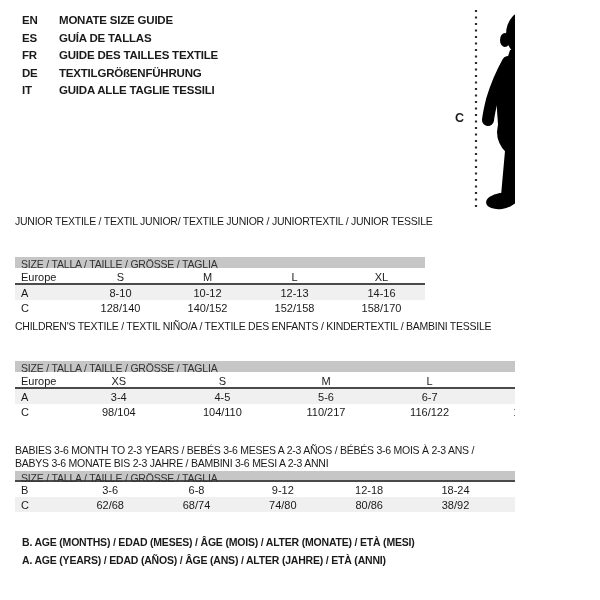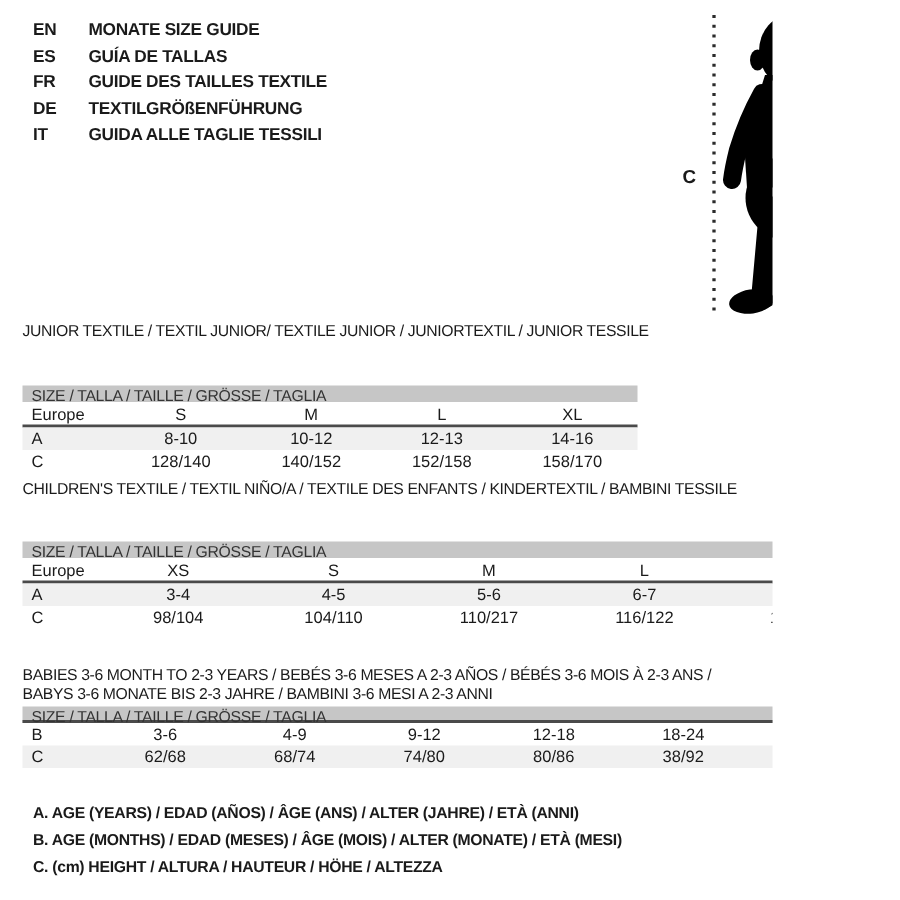--- a/index.html
+++ b/index.html
@@ -140,36 +140,35 @@
   <div class="sec-title" style="top:419px;margin-top:25px;">
     <div>BABIES 3-6 MONTH TO 2-3 YEARS / BEBÉS 3-6 MESES A 2-3 AÑOS / BÉBÉS 3-6 MOIS À 2-3 ANS /</div>
     <div>BABYS 3-6 MONATE BIS 2-3 JAHRE / BAMBINI 3-6 MESI A 2-3 ANNI</div>
   </div>
 
   <div class="size-table t3" style="top:455px;">
     <div class="size-bar">SIZE / TALLA / TAILLE / GRÖSSE / TAGLIA</div>
     <div class="trow">
       <span>B</span>
       <span>3-6</span>
-      <span>4-9</span>
+      <span>6-8</span>
       <span>9-12</span>
       <span>12-18</span>
       <span>18-24</span>
       <span>36-36</span>
     </div>
     <div class="trow alt">
       <span>C</span>
       <span>62/68</span>
       <span>68/74</span>
       <span>74/80</span>
       <span>80/86</span>
       <span>38/92</span>
       <span>92/98</span>
     </div>
   </div>
 
   <div class="footnotes">
+    <div>B. AGE (MONTHS) / EDAD (MESES) / ÂGE (MOIS) / ALTER (MONATE) / ETÀ (MESI)</div>
     <div>A. AGE (YEARS) / EDAD (AÑOS) / ÂGE (ANS) / ALTER (JAHRE) / ETÀ (ANNI)</div>
-    <div>B. AGE (MONTHS) / EDAD (MESES) / ÂGE (MOIS) / ALTER (MONATE) / ETÀ (MESI)</div>
-    <div>C. (cm) HEIGHT / ALTURA / HAUTEUR / HÖHE / ALTEZZA</div>
   </div>
 
 </div>
 
 </body></html>

